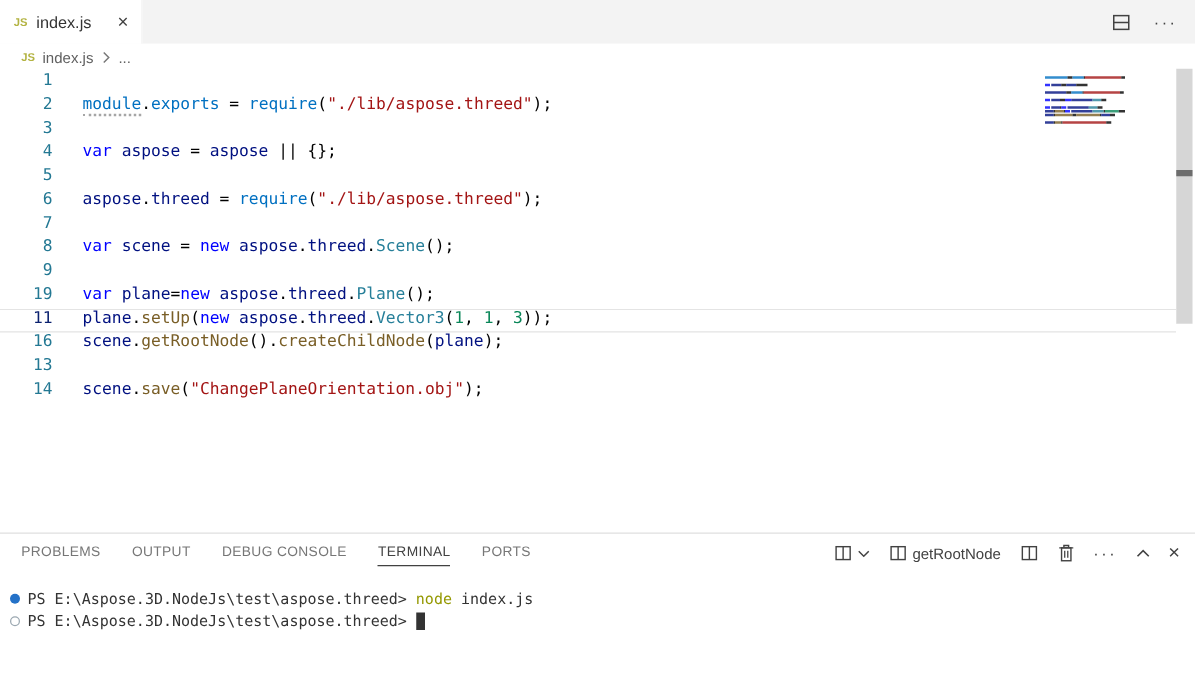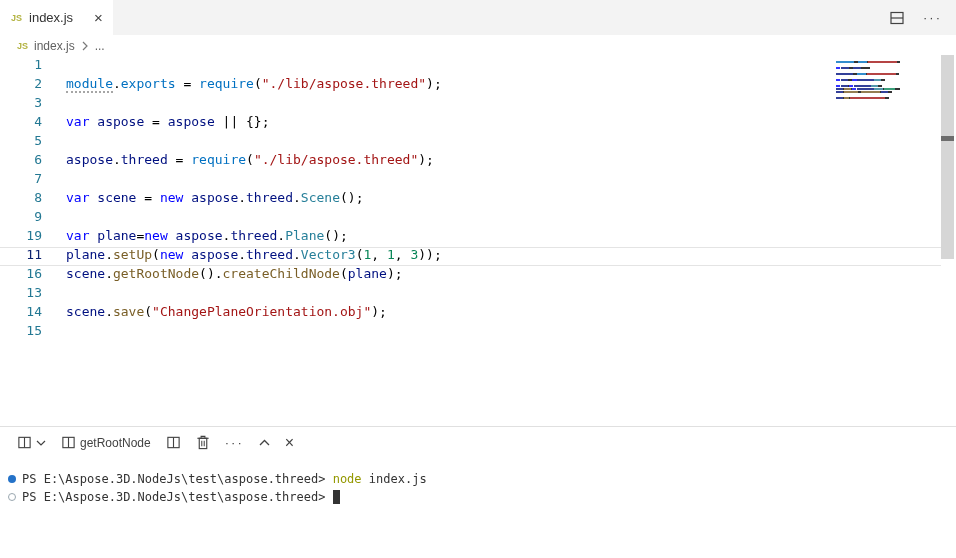--- a/index.html
+++ b/index.html
@@ -148,24 +148,20 @@
           <div class="codecell"><span style="color: rgb(0, 16, 128);">scene</span><span style="color: rgb(0, 0, 0);">.</span><span style="color: rgb(121, 94, 38);">getRootNode</span><span style="color: rgb(0, 0, 0);">().</span><span style="color: rgb(121, 94, 38);">createChildNode</span><span style="color: rgb(0, 0, 0);">(</span><span style="color: rgb(0, 16, 128);">plane</span><span style="color: rgb(0, 0, 0);">);</span></div>
         </div>
         <div class="line">
           <div class="ln">13</div>
           <div class="codecell"></div>
         </div>
         <div class="line">
           <div class="ln">14</div>
           <div class="codecell"><span style="color: rgb(0, 16, 128);">scene</span><span style="color: rgb(0, 0, 0);">.</span><span style="color: rgb(121, 94, 38);">save</span><span style="color: rgb(0, 0, 0);">(</span><span style="color: rgb(163, 21, 21);">"ChangePlaneOrientation.obj"</span><span style="color: rgb(0, 0, 0);">);</span></div>
         </div>
-        <div class="line">
-          <div class="ln">15</div>
-          <div class="codecell"></div>
-        </div>
       </div>
     <div class="minimap">
         <div class="mm-row" style="top: 4px; left: 0px;">
           <span class="mm-seg" style="width: 18px; background: rgb(0, 112, 193); opacity: 0.8;"></span>
           <span class="mm-seg" style="width: 4px; background: rgb(0, 0, 0); opacity: 0.8;"></span>
           <span class="mm-seg" style="width: 9px; background: rgb(0, 112, 193); opacity: 0.8;"></span>
           <span class="mm-seg" style="width: 1px; background: rgb(0, 0, 0); opacity: 0.8;"></span>
           <span class="mm-seg" style="width: 29px; background: rgb(163, 21, 21); opacity: 0.8;"></span>
           <span class="mm-seg" style="width: 3px; background: rgb(0, 0, 0); opacity: 0.8;"></span>
         </div>
@@ -240,20 +236,27 @@
       </div>
   </div>
 
   <div class="vscroll"></div>
   <div class="vscroll-mark"></div>
   <div class="term-mark-blue"></div>
   <div class="term-scroll"></div>
 
   <div class="panel">
     <div class="panel-header">
+      <div class="panel-tabs">
+        <span class="panel-tab">PROBLEMS</span>
+        <span class="panel-tab">OUTPUT</span>
+        <span class="panel-tab">DEBUG CONSOLE</span>
+        <span class="panel-tab active">TERMINAL</span>
+        <span class="panel-tab">PORTS</span>
+      </div>
       <div class="panel-actions">
         <span class="pa-group">
           <svg width="15" height="15" viewBox="0 0 16 16">
               <rect x="2" y="2.5" width="12" height="11" fill="none" stroke="#424242" stroke-width="1.2"></rect>
               <line x1="8" y1="2.5" x2="8" y2="13.5" stroke="#424242" stroke-width="1.2"></line>
             </svg>
           <svg width="10" height="6" viewBox="0 0 10 6">
               <polyline points="1,1 5,5 9,1" fill="none" stroke="#424242" stroke-width="1.2"></polyline>
             </svg>
         </span>

